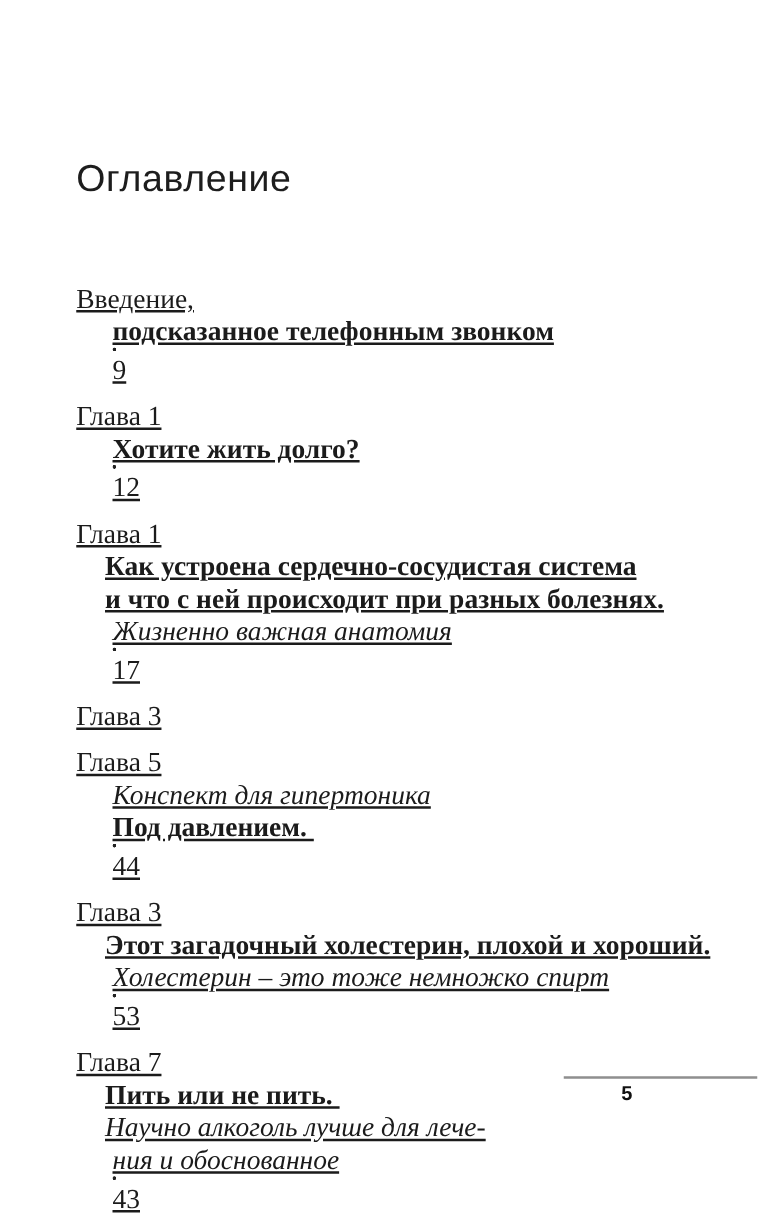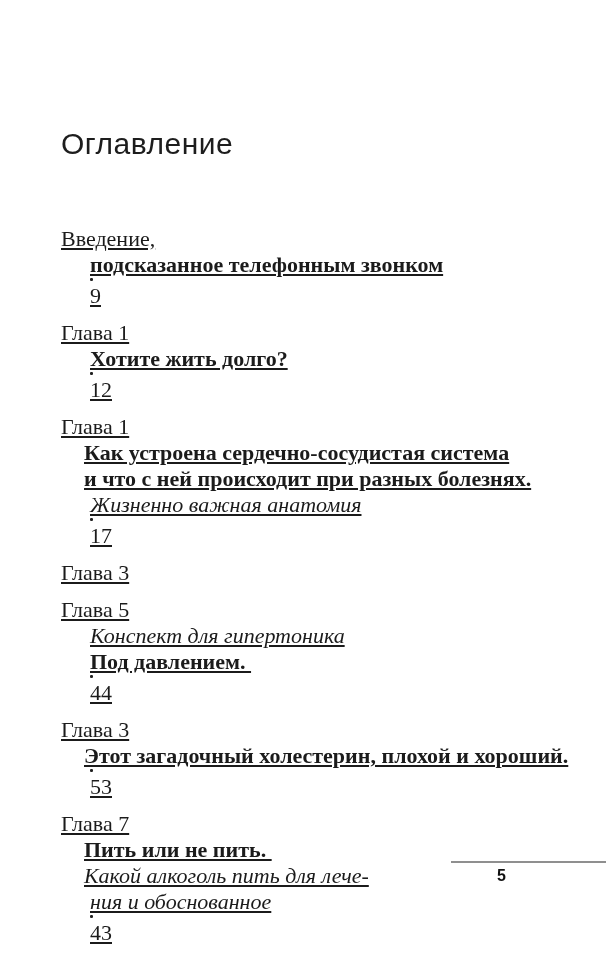--- a/index.html
+++ b/index.html
@@ -109,24 +109,24 @@
       <div class="entry">
         <div class="toc-line"><span class="seg regular">Глава 3</span></div>
       </div>
       <div class="entry">
         <div class="toc-line"><span class="seg regular">Глава 5</span></div>
         <div class="toc-line indent"><span class="seg italic">Конспект для гипертоника</span><span class="seg bold">Под давлением. </span><span class="leader"></span><span class="pagenum">44</span></div>
       </div>
       <div class="entry">
         <div class="toc-line"><span class="seg regular">Глава 3</span></div>
         <div class="toc-line indent"><span class="seg bold">Этот загадочный холестерин, плохой и хороший.</span></div>
-        <div class="toc-line indent"><span class="leader"></span><span class="pagenum">53</span></div>
+        <div class="toc-line indent"><span class="seg italic">Холестерин – это тоже немножко спирт</span><span class="leader"></span><span class="pagenum">53</span></div>
       </div>
       <div class="entry">
         <div class="toc-line"><span class="seg regular">Глава 7</span></div>
-        <div class="toc-line indent"><span class="seg bold">Пить или не пить. </span><span class="seg italic">Какой алкоголь пить для лече-</span></div>
+        <div class="toc-line indent"><span class="seg bold">Пить или не пить. </span><span class="seg italic">Научно алкоголь лучше для лече-</span></div>
         <div class="toc-line indent"><span class="seg italic">ния и обоснованное</span><span class="leader"></span><span class="pagenum">43</span></div>
       </div>
     </div>
 </div>
 
 <div class="footer-rule"></div>
 <div class="footer-pagenum">5</div>
 
 </body></html>

